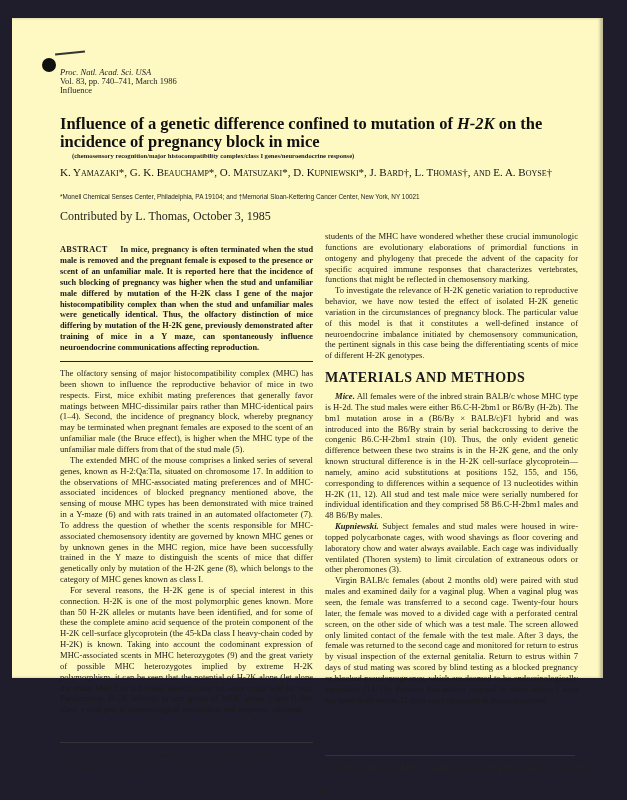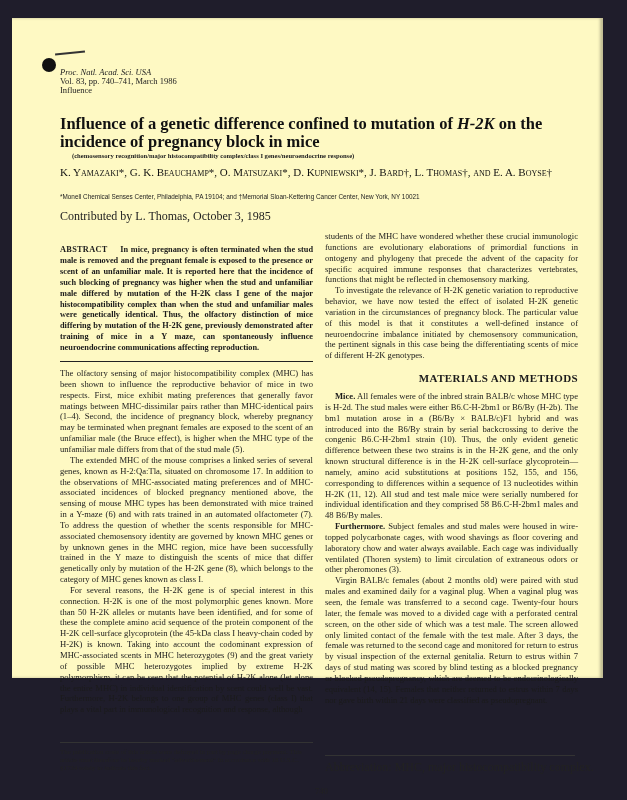--- a/index.html
+++ b/index.html
@@ -53,24 +53,24 @@
     text-align:justify; color:#1b1b1b;
   }
   .col-left { left:48px; top:207px; width:253px;margin-top:20px; }
   .col-right { left:313px; top:213px; width:253px; }
   .abstract { font-weight:bold; font-size:8.3px; line-height:10.9px; }
   .abstract .abs-head { letter-spacing:0.3px; margin-right:10px; }
   .rule { height:1px; background:#222; margin:7px 0 6px 0; }
   .para { text-indent:0; margin:0; }
   .para.indent { text-indent:10px; }
   .section-head {
-    text-align:right; font-weight:bold; font-size:11px;
+    text-align:left; font-weight:bold; font-size:14px;
     letter-spacing:0.4px; margin:12px 0 7px 0;
   }
-  .run-head { font-weight:bold; }
+  .run-head { font-weight:bold;font-style:italic; }
   .footnote {
     position:absolute; left:48px; top:730px; width:253px;
     font-size:6.9px; line-height:8.2px; color:#222;
   }
   .footnote-rule {
     position:absolute; left:48px; top:724px; width:253px; height:1px; background:#333;
   }
   .abbr-rule {
     position:absolute; left:313px; top:737px; width:250px; height:1px; background:#333;
   }
@@ -116,21 +116,21 @@
     <p class="para">The olfactory sensing of major histocompatibility complex (MHC) has been shown to influence the reproductive behavior of mice in two respects. First, mice exhibit mating preferences that generally favor matings between MHC-dissimilar pairs rather than MHC-identical pairs (1–4). Second, the incidence of pregnancy block, whereby pregnancy may be terminated when pregnant females are exposed to the scent of an unfamiliar male (the Bruce effect), is higher when the MHC type of the unfamiliar male differs from that of the stud male (5).</p>
     <p class="para indent">The extended MHC of the mouse comprises a linked series of several genes, known as H-2:Qa:Tla, situated on chromosome 17. In addition to the observations of MHC-associated mating preferences and of MHC-associated incidences of blocked pregnancy mentioned above, the sensing of mouse MHC types has been demonstrated with mice trained in a Y-maze (6) and with rats trained in an automated olfactometer (7). To address the question of whether the scents responsible for MHC-associated chemosensory identity are governed by known MHC genes or by unknown genes in the MHC region, mice have been successfully trained in the Y maze to distinguish the scents of mice that differ genetically only by mutation of the H-2K gene (8), which belongs to the category of MHC genes known as class I.</p>
     <p class="para indent">For several reasons, the H-2K gene is of special interest in this connection. H-2K is one of the most polymorphic genes known. More than 50 H-2K alleles or mutants have been identified, and for some of these the complete amino acid sequence of the protein component of the H-2K cell-surface glycoprotein (the 45-kDa class I heavy-chain coded by H-2K) is known. Taking into account the codominant expression of MHC-associated scents in MHC heterozygotes (9) and the great variety of possible MHC heterozygotes implied by extreme H-2K polymorphism, it can be seen that the potential of H-2K alone (let alone the entire MHC) in individual identification by scent could well be vast. Furthermore, H-2K belongs to one group of MHC genes (class I) that plays a vital part in immunological recognition and response, although</p>
   </div>
 
   <div class="col col-right">
     <p class="para">students of the MHC have wondered whether these crucial immunologic functions are evolutionary elaborations of primordial functions in ontogeny and phylogeny that precede the advent of the capacity for specific acquired immune responses that characterizes vertebrates, functions that might be reflected in chemosensory marking.</p>
     <p class="para indent">To investigate the relevance of H-2K genetic variation to reproductive behavior, we have now tested the effect of isolated H-2K genetic variation in the circumstances of pregnancy block. The particular value of this model is that it constitutes a well-defined instance of neuroendocrine imbalance initiated by chemosensory communication, the pertinent signals in this case being the differentiating scents of mice of different H-2K genotypes.</p>
     <div class="section-head">MATERIALS AND METHODS</div>
     <p class="para indent"><span class="run-head">Mice.</span> <span>All females were of the inbred strain BALB/c whose MHC type is H-2d. The stud males were either B6.C-H-2bm1 or B6/By (H-2b). The bm1 mutation arose in a (B6/By × BALB/c)F1 hybrid and was introduced into the B6/By strain by serial backcrossing to derive the congenic B6.C-H-2bm1 strain (10). Thus, the only evident genetic difference between these two strains is in the H-2K gene, and the only known structural difference is in the H-2K cell-surface glycoprotein—namely, amino acid substitutions at positions 152, 155, and 156, corresponding to differences within a sequence of 13 nucleotides within H-2K (11, 12). All stud and test male mice were serially numbered for individual identification and they comprised 58 B6.C-H-2bm1 males and 48 B6/By males.</span></p>
-    <p class="para indent"><span class="run-head">Furthermore.</span> <span>Subject females and stud males were housed in wire-topped polycarbonate cages, with wood shavings as floor covering and laboratory chow and water always available. Each cage was individually ventilated (Thoren system) to limit circulation of extraneous odors or other pheromones (3).</span></p>
+    <p class="para indent"><span class="run-head">Kupniewski.</span> <span>Subject females and stud males were housed in wire-topped polycarbonate cages, with wood shavings as floor covering and laboratory chow and water always available. Each cage was individually ventilated (Thoren system) to limit circulation of extraneous odors or other pheromones (3).</span></p>
     <p class="para indent">Virgin BALB/c females (about 2 months old) were paired with stud males and examined daily for a vaginal plug. When a vaginal plug was seen, the female was transferred to a second cage. Twenty-four hours later, the female was moved to a divided cage with a perforated central screen, on the other side of which was a test male. The screen allowed only limited contact of the female with the test male. After 3 days, the female was returned to the second cage and monitored for return to estrus by visual inspection of the external genitalia. Return to estrus within 7 days of stud mating was scored by blind testing as a blocked pregnancy or blocked pseudopregnancy, which are deemed to be endocrinologically equivalent (14, 15). Females that neither returned to estrus within 7 days nor gave birth within 21 days were classified as pseudopregnant.</p>
   </div>
 
   <div class="footnote-rule"></div>
   <div class="footnote">The publication costs of this article were defrayed in part by page charge payment. This article must therefore be hereby marked "advertisement" in accordance with 18 U.S.C. §1734 solely to indicate this fact.</div>
 
   <div class="abbr-rule"></div>
   <div class="abbr">Abbreviation: MHC, major histocompatibility complex.</div>
 
   <div class="page-number">740</div>

